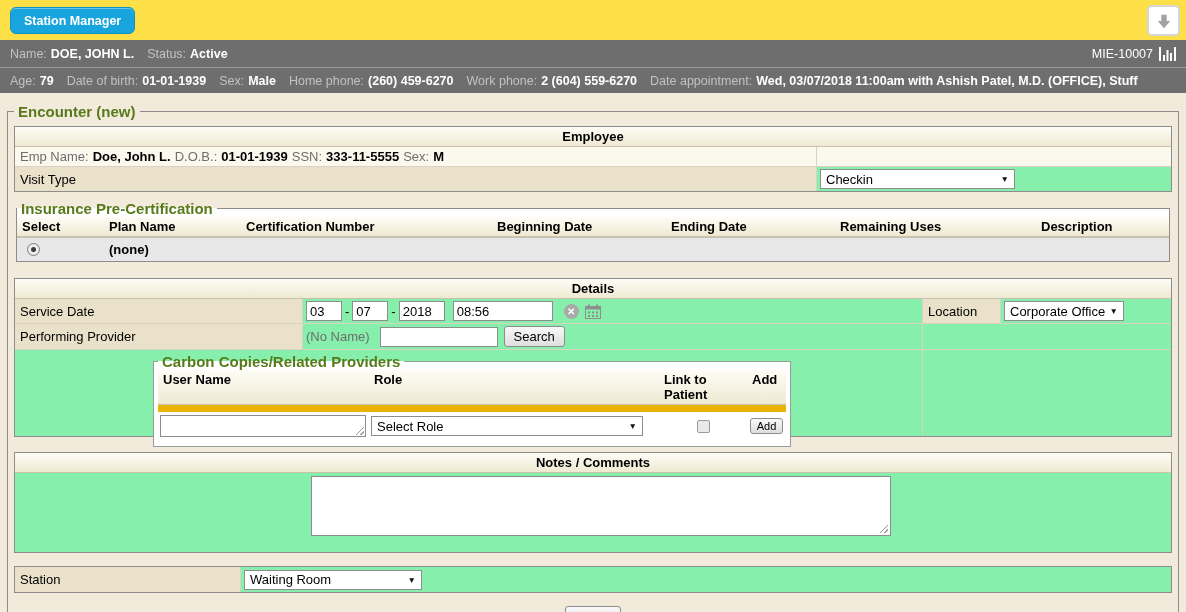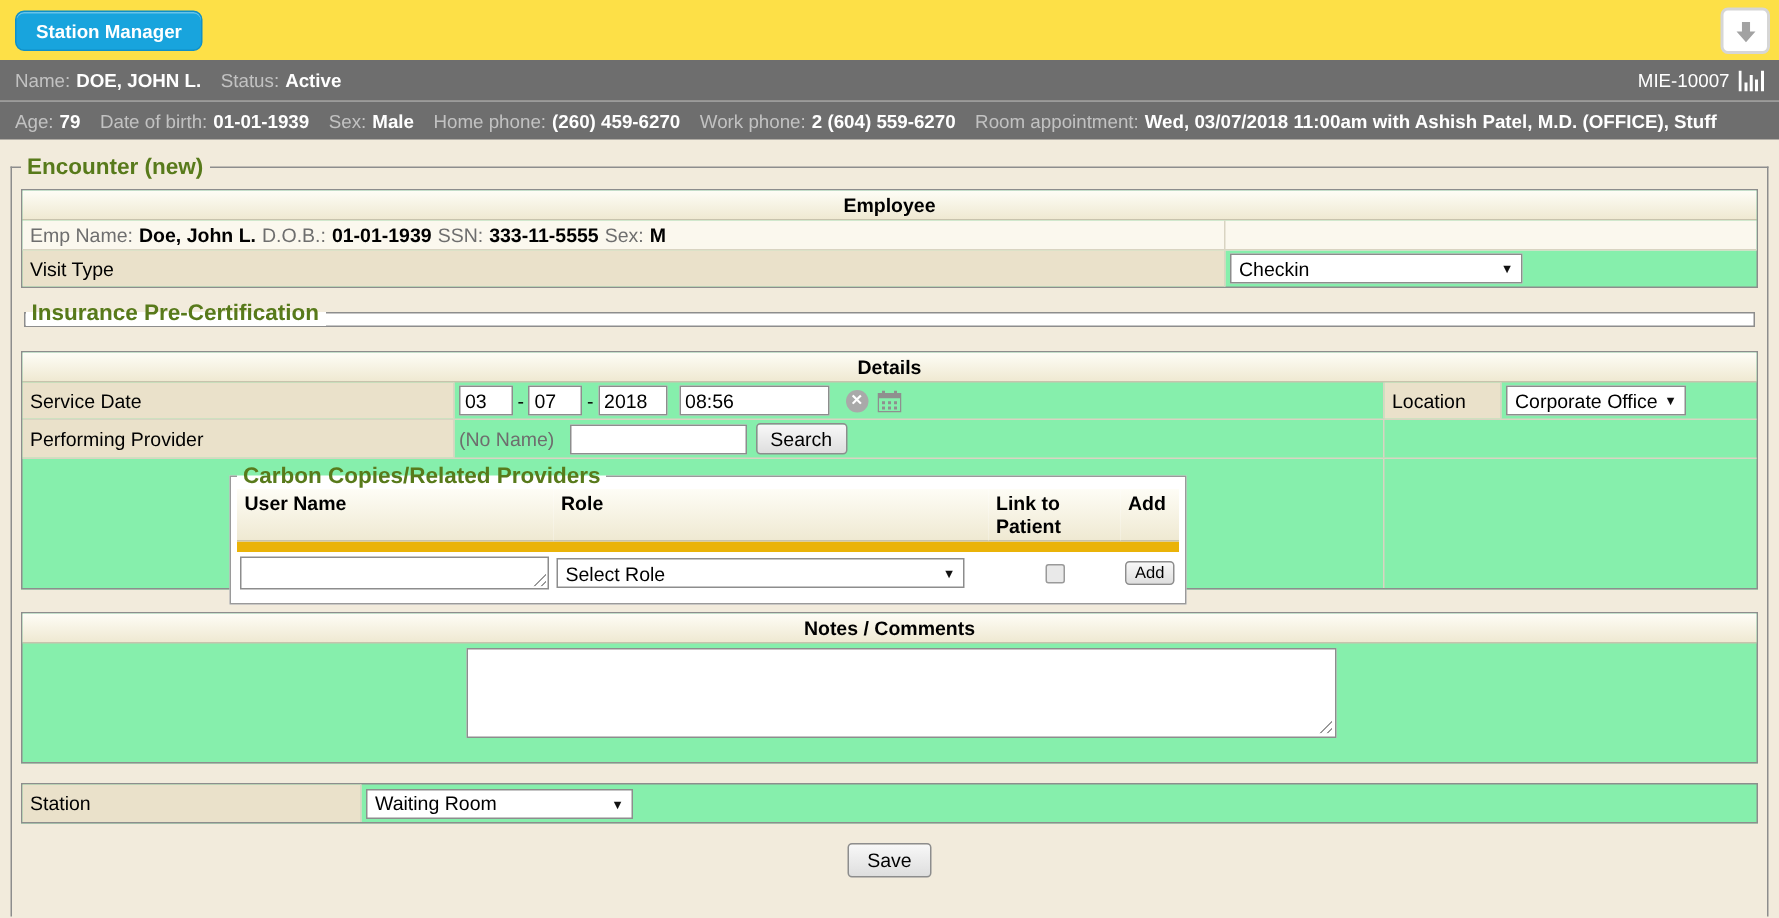--- a/index.html
+++ b/index.html
@@ -142,21 +142,21 @@
   <span class="lbl">Age:</span>
   <span class="val">79</span>
   <span class="lbl">Date of birth:</span>
   <span class="val">01-01-1939</span>
   <span class="lbl">Sex:</span>
   <span class="val">Male</span>
   <span class="lbl">Home phone:</span>
   <span class="val">(260) 459-6270</span>
   <span class="lbl">Work phone:</span>
   <span class="val">2 (604) 559-6270</span>
-  <span class="lbl">Room appointment:</span>
+  <span class="lbl">Date appointment:</span>
   <span class="val">Wed, 03/07/2018 11:00am with Ashish Patel, M.D. (OFFICE), Stuff</span>
 </div>
 
 <div class="content">
 <fieldset class="enc-fieldset">
   <legend>Encounter (new)</legend>
 
   <div class="box mb8">
     <div class="thead center">Employee</div>
     <div class="row emp-info-row">
@@ -179,20 +179,37 @@
       <div class="cell" style="flex:1; padding:2px 3px;">
         <div class="sel" style="width:195px;">
           <span>Checkin</span>
         </div>
       </div>
     </div>
   </div>
 
   <fieldset style="margin:0 2px 16px 2px; background:#fff;">
     <legend>Insurance Pre-Certification</legend>
+    <div>
+      <div class="row" style="border-bottom:1px solid #c8c3ad;">
+        <div class="thead" style="width:87px; border-right:none;">Select</div>
+        <div class="thead" style="width:137px; border-right:none;">Plan Name</div>
+        <div class="thead" style="width:251px; border-right:none;">Certification Number</div>
+        <div class="thead" style="width:174px; border-right:none;">Beginning Date</div>
+        <div class="thead" style="width:169px; border-right:none;">Ending Date</div>
+        <div class="thead" style="width:201px; border-right:none;">Remaining Uses</div>
+        <div class="thead" style="flex:1; border-right:none;">Description</div>
+      </div>
+      <div class="row ins-row" style="height:23px; border-bottom:none;">
+        <div class="cell" style="width:87px; border-right:none; padding-left:10px;">
+          <span class="radio checked"></span>
+        </div>
+        <div class="cell bval" style="flex:1; border-right:none;">(none)</div>
+      </div>
+    </div>
   </fieldset>
 
   <div class="box">
     <div class="thead center">Details</div>
 
     <div class="row">
       <div class="cell lblcell" style="width:288px;">
         <span>Service Date</span>
       </div>
       <div class="cell" style="width:620px; gap:3px; padding:2px 3px;">

